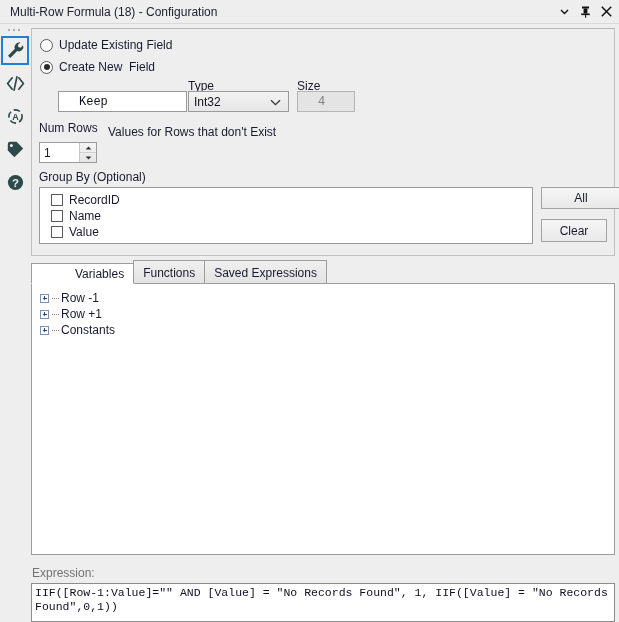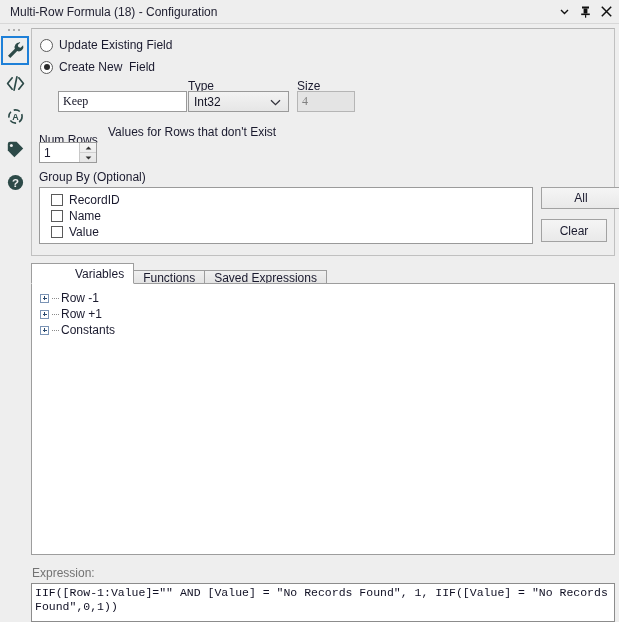--- a/index.html
+++ b/index.html
@@ -128,24 +128,24 @@
   .lbl {
     font-size: 12px;
     color: #1a1a2e;
     white-space: pre;
   }
 
   .txtbox {
     background: #ffffff;
     border: 1px solid #9a9a9a;
     box-sizing: border-box;
-    font-family: Liberation Serif, serif;
+    font-family: Liberation Mono, monospace;
     font-size: 12px;
     color: #111122;
-    padding: 2px 4px;
+    padding: 2px 20px;
     display: flex;
     align-items: center;
     overflow: hidden;
     white-space: nowrap;
   }
   .txtbox.disabled {
     background: #e4e4e4;
     color: #808080;
     border-color: #b5b5b5;
   }
@@ -241,21 +241,21 @@
     width: 584px; height: 292px;
   }
   .tabstrip {
     position: absolute;
     left: 0; top: 0;
     height: 21px;
     display: flex;
     align-items: flex-end;
   }
   .tab {
-    height: 14px;
+    height: 24px;
     padding: 0 9px;
     font-size: 12px;
     color: #1a1a2e;
     display: flex;
     align-items: center;
     border: 1px solid #9d9d9d;
     border-bottom: none;
     background: linear-gradient(to bottom,#f0f0f0,#e2e2e2);
     box-sizing: border-box;
     margin-right: -1px;
@@ -437,21 +437,21 @@
     <span>Int32</span>
     <span class="chev">
       <svg width="11" height="7" viewBox="0 0 11 7">
           <path d="M1 1.3 L5.5 5.7 L10 1.3" fill="none" stroke="#33333c" stroke-width="1.3"></path>
         </svg>
     </span>
   </div>
 
   <div class="txtbox disabled" style="position:absolute; left:265px; top:62px; width:58px; height:21px;">4</div>
 
-  <div class="lbl" style="position:absolute; left:7px; top:104px;">Num Rows</div>
+  <div class="lbl" style="position:absolute; left:7px; top:92px;">Num Rows</div>
   <div class="lbl" style="position:absolute; left:76px; top:96px;">Values for Rows that don't Exist</div>
 
   <div class="spin" style="left:7px; top:113px; width:58px; height:21px;">
     <span class="val">1</span>
     <span class="spin-btns">
       <div>
         <svg width="7" height="4" viewBox="0 0 7 4">
             <path d="M3.5 0.6 L6.4 3.4 L0.6 3.4 Z" fill="#333"></path>
           </svg>
       </div>

